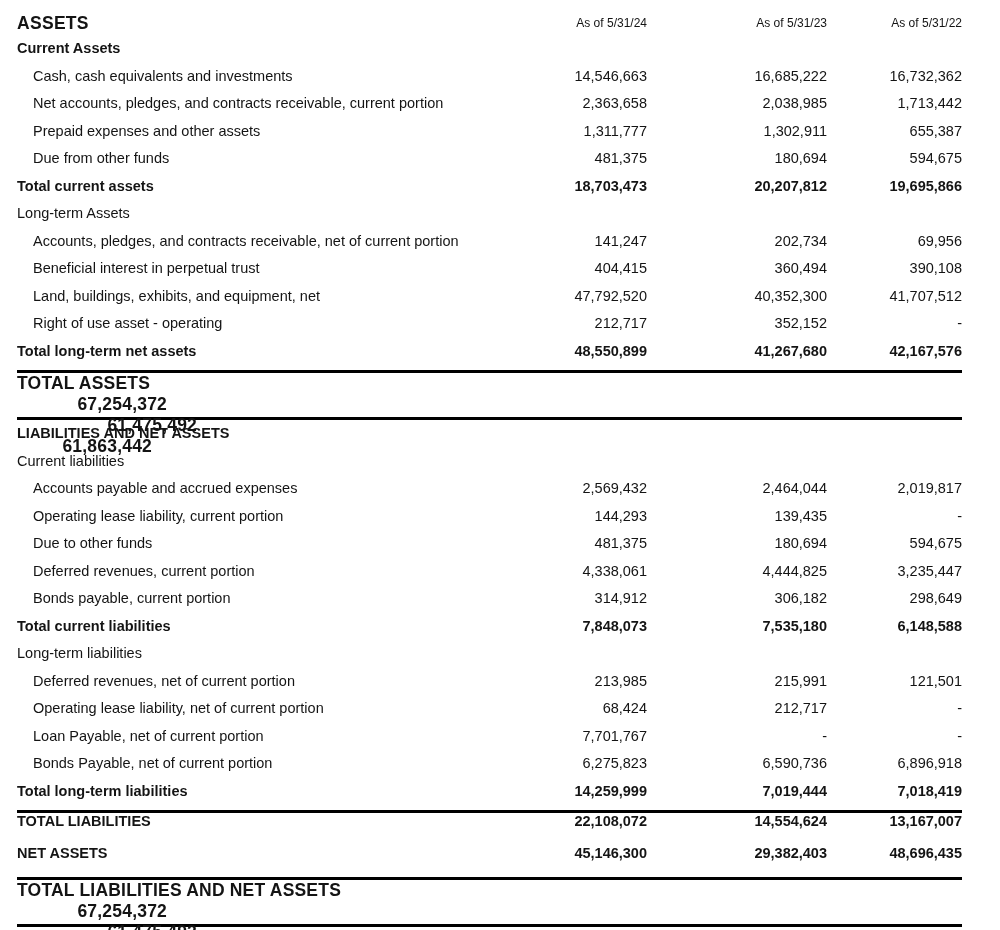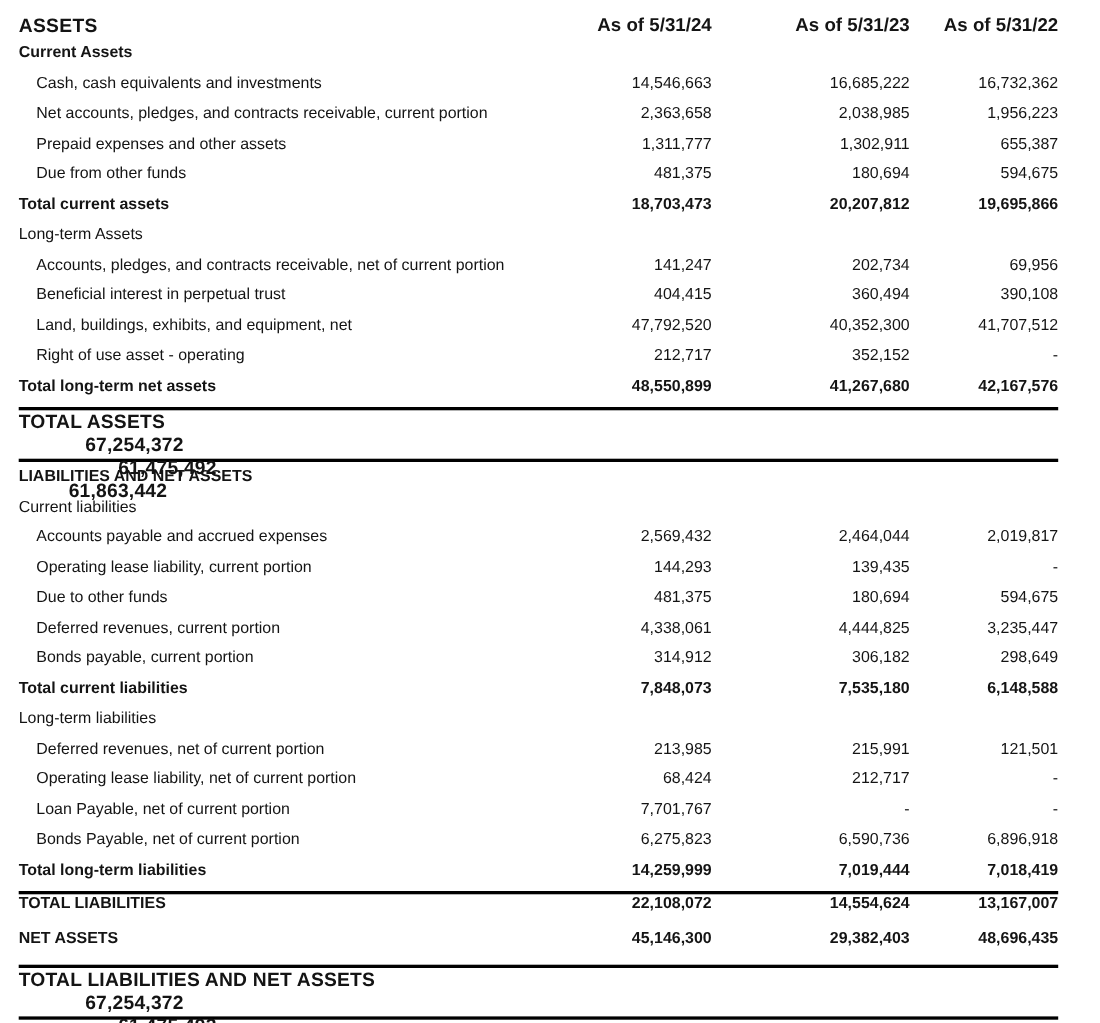--- a/index.html
+++ b/index.html
@@ -24,22 +24,22 @@
     align-items: center;
     height: 34px;
   }
   .title {
     flex: 1;
     font-size: 17.5px;
     font-weight: bold;
     letter-spacing: 0.3px;
   }
   .col-h {
-    font-size: 17px;
-    font-weight: bold;
+    font-size: 12px;
+    font-weight: normal;
     text-align: right;
     white-space: nowrap;
   }
   .c1 { width: 150px; }
   .c2 { width: 144px; padding-left: 36px; }
   .c3 { width: 135px; }
   .row {
     display: flex;
     align-items: flex-start;
     height: 27.5px;
@@ -92,21 +92,21 @@
     <div class="label">Cash, cash equivalents and investments</div>
     <div class="val c1">14,546,663</div>
     <div class="val c2">16,685,222</div>
     <div class="val c3">16,732,362</div>
   </div>
 
   <div class="row item">
     <div class="label">Net accounts, pledges, and contracts receivable, current portion</div>
     <div class="val c1">2,363,658</div>
     <div class="val c2">2,038,985</div>
-    <div class="val c3">1,956,223</div>
+    <div class="val c3">1,713,442</div>
   </div>
 
   <div class="row item">
     <div class="label">Prepaid expenses and other assets</div>
     <div class="val c1">1,311,777</div>
     <div class="val c2">1,302,911</div>
     <div class="val c3">655,387</div>
   </div>
 
   <div class="row item">

